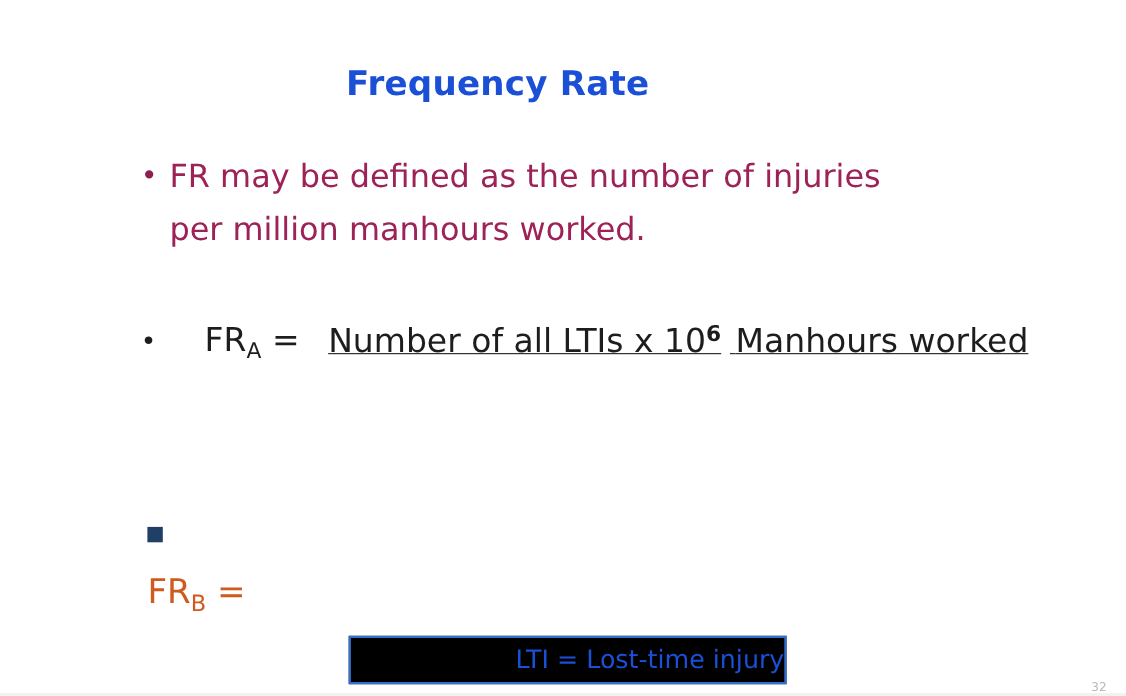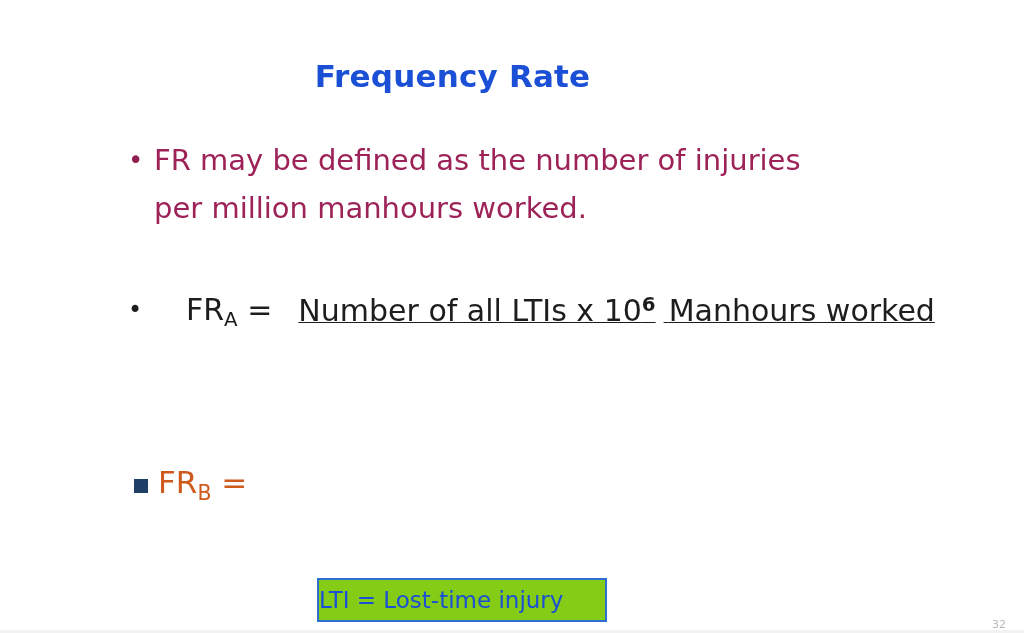--- a/index.html
+++ b/index.html
@@ -118,20 +118,21 @@
   }
 
   
   .formula-b {
     position: absolute;
     top: 437px;
     left: 134px;
     display: flex;
     align-items: flex-start;
     color: #cf5a1e;
+    flex-direction: column;
   }
   .square-marker {
     width: 14px;
     height: 14px;
     background: #1f3f66;
     margin-top: 42px;
     margin-right: 10px;
     flex: 0 0 14px;
   }
   .lhs-b {
@@ -160,28 +161,28 @@
     color: #cf5a1e;
     padding-top: 4px;
     white-space: nowrap;
   }
 
   
   .legend-box {
     position: absolute;
     top: 578px;
     left: 317px;
-    width: 290px;
+    width: 398px;
     height: 44px;
     border: 2px solid #2f6fd0;
     box-sizing: border-box;
     display: flex;
     align-items: center;
-    justify-content: flex-start;
-    background: #84cc16;
+    justify-content: flex-end;
+    background: #000000;
   }
   .legend-text {
     color: #1a4fd6;
     font-size: 23px;
     font-family: "DejaVu Sans", sans-serif;
   }
 
   .page-number {
     position: absolute;
     right: 18px;

